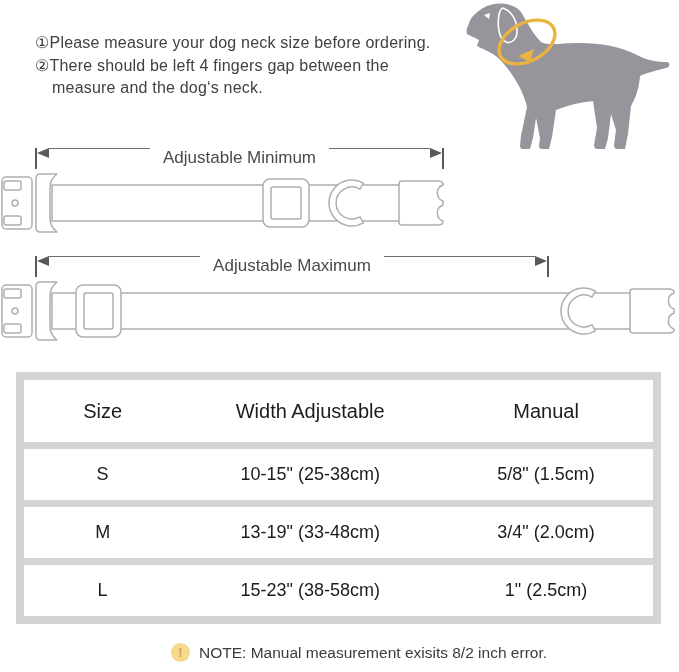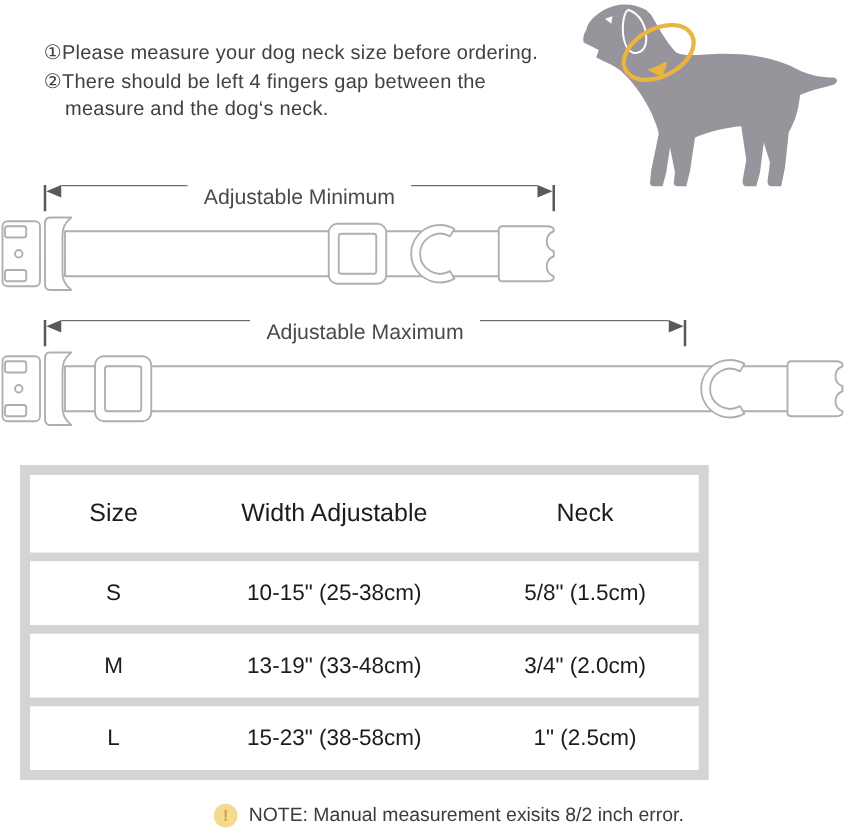--- a/index.html
+++ b/index.html
@@ -27,21 +27,21 @@
   .dim-arrow .line { flex:1 1 auto; height:0; border-top:1.6px solid #6d6e70; }
   .dim-arrow .ah { width:0; height:0; flex:0 0 auto; }
   .dim-arrow .ah.left  { border-top:5px solid transparent; border-bottom:5px solid transparent; border-right:12px solid #58595b; }
   .dim-arrow .ah.right { border-top:5px solid transparent; border-bottom:5px solid transparent; border-left:12px solid #58595b; }
   .dim-arrow .label { padding:0 13px; white-space:nowrap; }
 
   .collar-svg { position:absolute; left:0; }
 
   
   .size-table {
-    position:absolute; left:16px; top:372px; width:551px;
+    position:absolute; left:16px; top:372px; width:645px;
     background:#d4d4d4; padding:8px; box-sizing:border-box;
   }
   .t-row {
     display:grid; grid-template-columns:25% 41% 34%;
     background:#ffffff; align-items:center; text-align:center;
     color:#1c1c1e;
   }
   .t-row.t-header { height:62px; font-size:20px; margin-bottom:7px; }
   .t-row.t-data { height:51px; font-size:18px; margin-bottom:7px; }
   .t-row.t-data:last-child { margin-bottom:0; }
@@ -139,21 +139,21 @@
       <rect x="84" y="15" width="29" height="36" rx="2"></rect>
       <path d="M595.5,13.1 A23,23 0 1 0 595.5,52.9 L592,46.9 A16,16 0 1 1 592,19.1 Z"></path>
       <path d="M633,11 L668,11 Q674,11 674,14 L674,15 A8.5,8.5 0 0 0 674,31 L674,35 A8.5,8.5 0 0 0 674,51 L674,52 Q674,55 668,55 L633,55 Q630,55 630,52 L630,14 Q630,11 633,11 Z"></path>
     </g>
   </svg>
 
   <div class="size-table">
     <div class="t-row t-header">
       <div class="t-cell">Size</div>
       <div class="t-cell">Width Adjustable</div>
-      <div class="t-cell">Neck</div>
+      <div class="t-cell">Manual</div>
     </div>
     <div class="t-row t-data">
       <div class="t-cell">S</div>
       <div class="t-cell">10-15" (25-38cm)</div>
       <div class="t-cell">5/8" (1.5cm)</div>
     </div>
     <div class="t-row t-data">
       <div class="t-cell">M</div>
       <div class="t-cell">13-19" (33-48cm)</div>
       <div class="t-cell">3/4" (2.0cm)</div>

